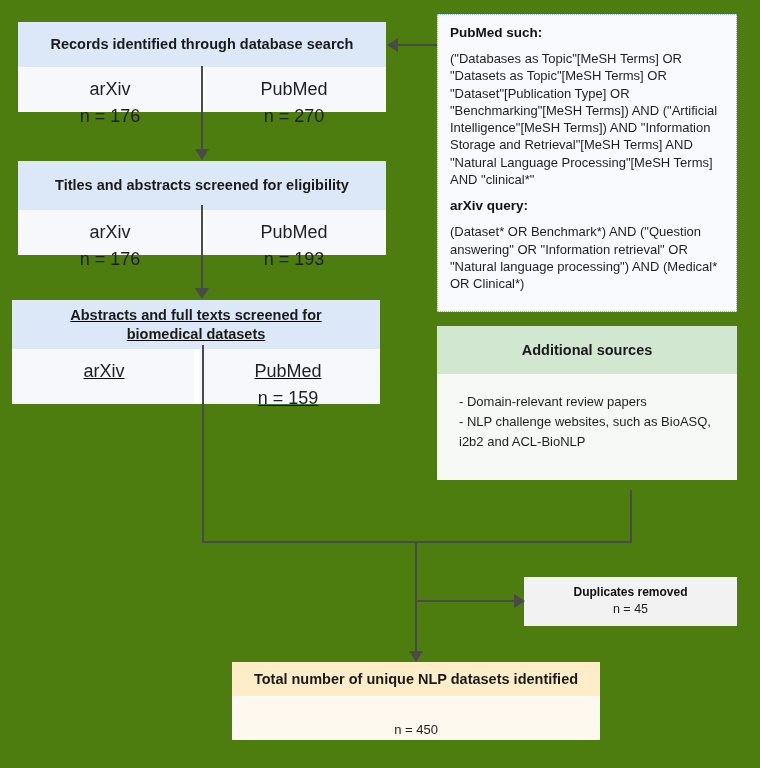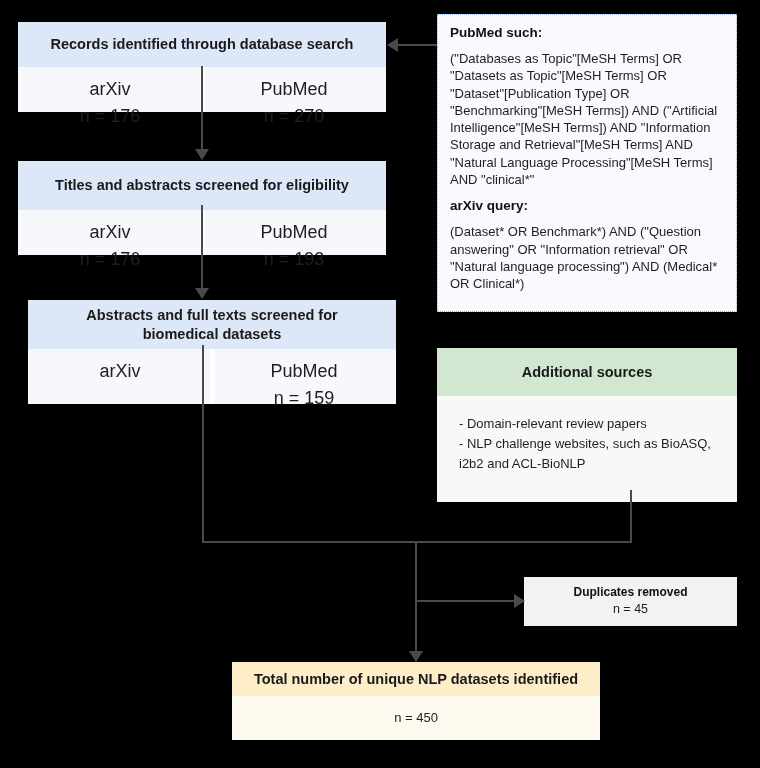--- a/index.html
+++ b/index.html
@@ -8,21 +8,21 @@
     background: #ffffff;
   }
   body {
     font-family: "Liberation Sans", sans-serif;
     -webkit-font-smoothing: antialiased;
   }
   #canvas {
     position: relative;
     width: 760px;
     height: 768px;
-    background: #000000;
+    background: #4d7c0f;
     overflow: hidden;
   }
 
   
   .stage {
     position: absolute;
     box-sizing: border-box;
   }
   .stage-head {
     box-sizing: border-box;
@@ -92,21 +92,21 @@
     color: #1f1f1f;
     line-height: 1.33;
     margin: 0;
     word-wrap: break-word;
   }
 
   
   #additional-box {
     position: absolute;
     left: 437px;
-    top: 348px;
+    top: 326px;
     width: 300px;
     height: 154px;
   }
   #additional-box .stage-head {
     background: #d2e7d0;
     height: 48px;
   }
   #additional-box .add-body {
     box-sizing: border-box;
     width: 100%;
@@ -155,21 +155,21 @@
     height: 34px;
   }
   #total-box .total-body {
     box-sizing: border-box;
     width: 100%;
     height: 44px;
     background: #fdf9ef;
     text-align: center;
     font-size: 13px;
     color: #1f1f1f;
-    padding-top: 14px;
+    padding-top: 26px;
   }
 
   
   .vline {
     position: absolute;
     width: 2px;
     background: #4a4a4a;
   }
   .hline {
     position: absolute;
@@ -229,21 +229,21 @@
         <span class="cnt">n = 176</span>
       </div>
       <div class="gap-line"></div>
       <div class="half">
         <span class="src">PubMed</span>
         <span class="cnt">n = 193</span>
       </div>
     </div>
   </div>
 
-  <div class="stage blue" id="stage-3" style="left:28px; top:300px; width:368px; height:104px;">
+  <div class="stage blue" id="stage-3" style="left:12px; top:300px; width:368px; height:104px;text-decoration:underline;">
     <div class="stage-head" style="height:49px; padding:0 34px;">Abstracts and full texts screened for biomedical datasets</div>
     <div class="stage-body" style="height:55px;">
       <div class="half">
         <span class="src">arXiv</span>
       </div>
       <div class="gap-line"></div>
       <div class="half">
         <span class="src">PubMed</span>
         <span class="cnt">n = 159</span>
       </div>

